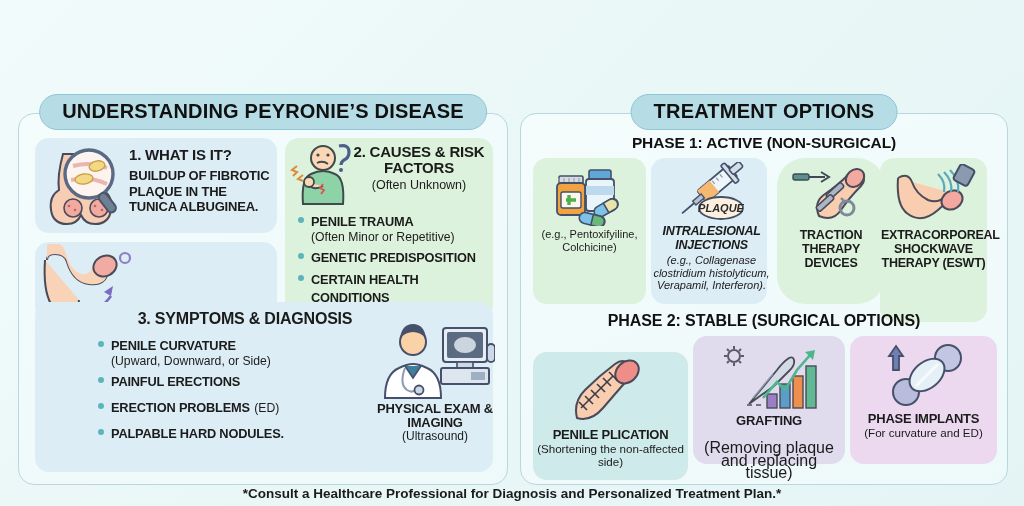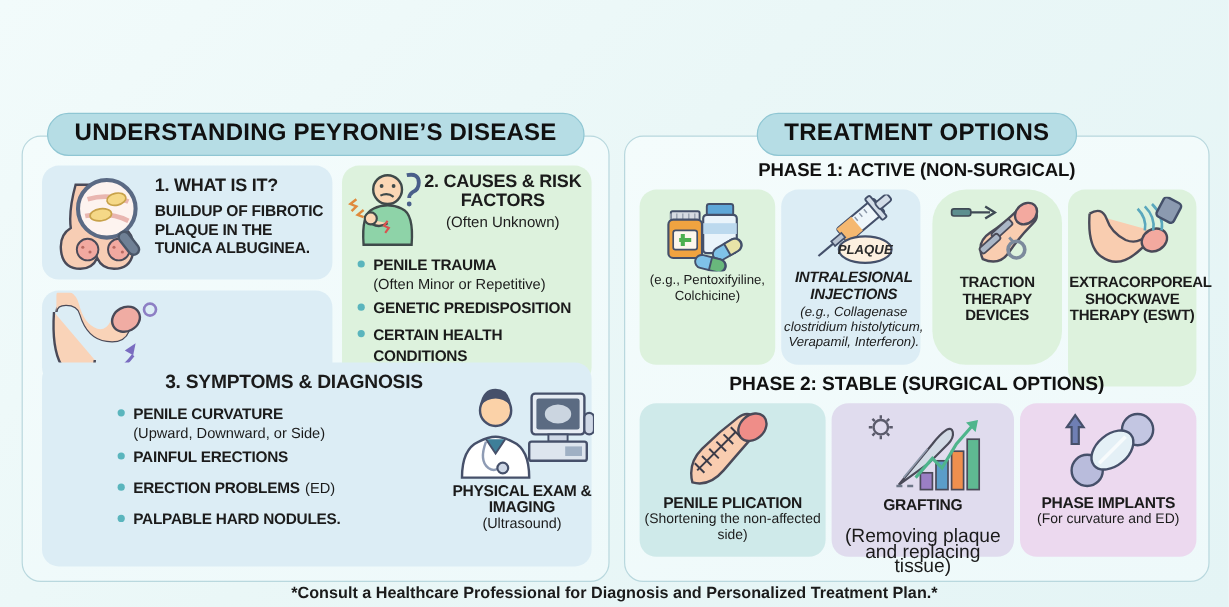--- a/index.html
+++ b/index.html
@@ -276,40 +276,40 @@
         <rect x="26" y="36" width="20" height="6" rx="2" fill="#aab6c6" stroke="#4a4a58" stroke-width="1.5" transform="rotate(-42 36 39)"></rect>
         <circle cx="58" cy="44" r="7" fill="none" stroke="#7c8a9c" stroke-width="3"></circle>
         <path d="M52 34 l4 4" stroke="#7c8a9c" stroke-width="2.4"></path>
       </svg>
     </div>
     <div class="ctr" style="position:absolute;left:2px;top:70px;width:104px;">
       <div class="lbl-title">TRACTION THERAPY DEVICES</div>
     </div>
   </div>
 
-  <div class="card green" style="left:369px;top:44px;width:107px;height:164px;">
+  <div class="card green" style="left:359px;top:44px;width:107px;height:164px;">
     <div class="icon-box" style="left:10px;top:6px;width:88px;height:62px;">
       <svg width="88" height="62" viewBox="0 0 88 62">
         <path d="M8 14 q-2 28 10 36 q14 10 30 -4 q10 -9 18 -16" fill="#f9cdb0" stroke="#4a4a58" stroke-width="2"></path>
         <path d="M8 14 q10 -6 14 4 q4 12 16 18 q10 4 18 -4" fill="#f9cdb0" stroke="#4a4a58" stroke-width="2"></path>
         <ellipse cx="62" cy="36" rx="11" ry="9" fill="#f3a99f" stroke="#4a4a58" stroke-width="2" transform="rotate(-30 62 36)"></ellipse>
         <path d="M48 10 q8 8 6 18" fill="none" stroke="#5aa8bd" stroke-width="2.2"></path>
         <path d="M54 8 q9 9 7 20" fill="none" stroke="#5aa8bd" stroke-width="2.2"></path>
         <path d="M60 6 q10 10 8 22" fill="none" stroke="#5aa8bd" stroke-width="2.2"></path>
         <rect x="66" y="2" width="16" height="18" rx="3" fill="#8b9ab0" stroke="#44506a" stroke-width="2" transform="rotate(28 74 11)"></rect>
       </svg>
     </div>
     <div class="ctr" style="position:absolute;left:1px;top:70px;width:105px;">
       <div class="lbl-title">EXTRACORPOREAL SHOCKWAVE THERAPY (ESWT)</div>
     </div>
   </div>
 
   <div class="section-head" style="top:198px;font-size:16px;">PHASE 2: STABLE (SURGICAL OPTIONS)</div>
 
-  <div class="card teal" style="left:12px;top:222px;width:155px;height:128px;">
+  <div class="card teal" style="left:12px;top:238px;width:155px;height:128px;">
     <div class="icon-box" style="left:34px;top:6px;width:90px;height:66px;">
       <svg width="90" height="66" viewBox="0 0 90 66">
         <path d="M10 60 q-4 -16 8 -28 q14 -14 30 -26 q8 -6 14 0 q6 6 0 14 q-14 16 -26 30 q-12 14 -26 10z" fill="#f9cdb0" stroke="#4a4a58" stroke-width="2"></path>
         <ellipse cx="60" cy="14" rx="13" ry="10" fill="#ef8d88" stroke="#4a4a58" stroke-width="2" transform="rotate(-42 60 14)"></ellipse>
         <path d="M14 50 L46 18" stroke="#3b3b48" stroke-width="1.6"></path>
         <g stroke="#3b3b48" stroke-width="1.6">
           <path d="M12 44 l8 8"></path>
             <path d="M18 38 l8 8"></path>
             <path d="M24 32 l8 8"></path>
           <path d="M30 26 l8 8"></path>

